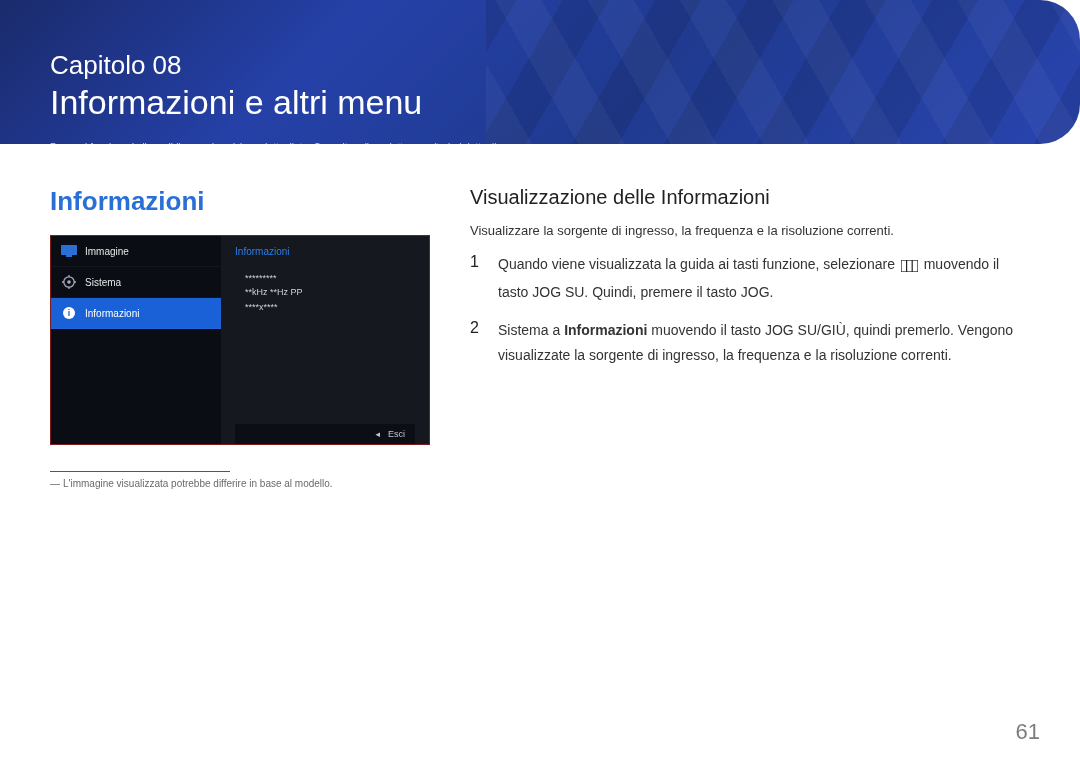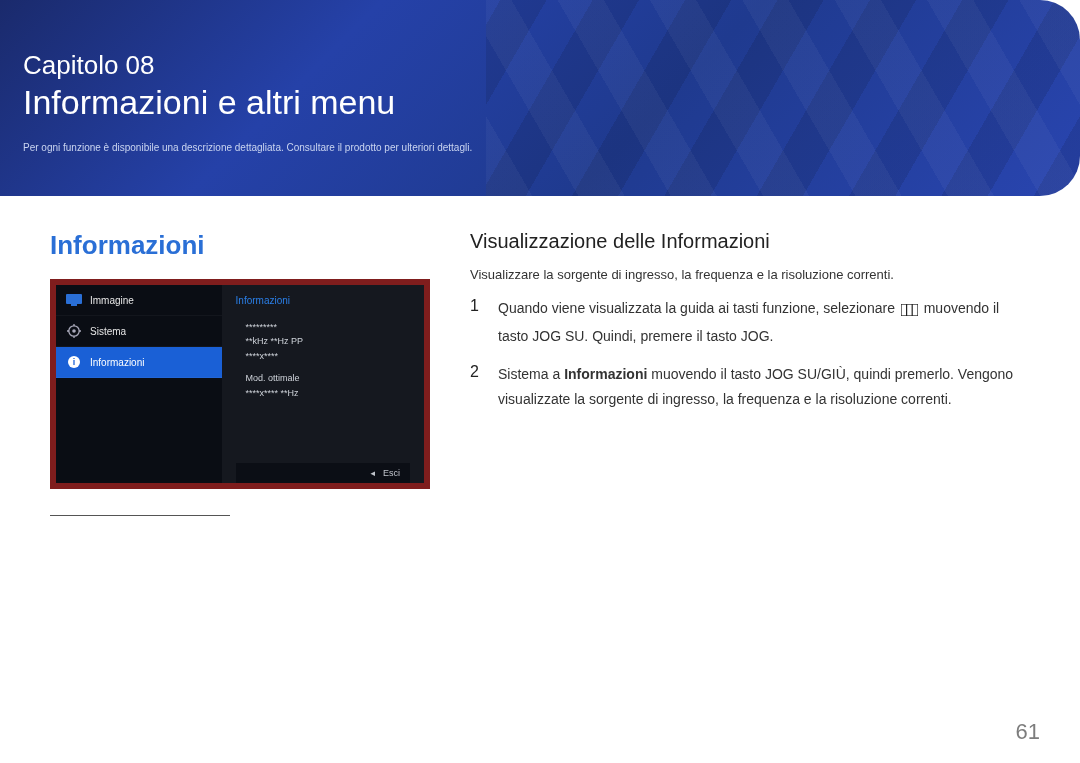--- a/index.html
+++ b/index.html
@@ -6,25 +6,25 @@
     body {
       width: 1080px;
       height: 763px;
       font-family: Arial, Helvetica, sans-serif;
       background: #ffffff;
       position: relative;
     }
     .banner {
       position: relative;
       width: 100%;
-      height: 196px;
+      height: 144px;
       background: linear-gradient(135deg, #1a2a6c 0%, #2541a8 30%, #1f3a8f 60%, #2945b0 100%);
       border-top-right-radius: 40px;
       border-bottom-right-radius: 40px;
-      padding: 50px 50px 0 23px;
+      padding: 50px 50px 0 50px;
       overflow: hidden;
     }
     .banner::before {
       content: "";
       position: absolute;
       right: 0; top: 0; bottom: 0; width: 55%;
       background:
         repeating-linear-gradient(60deg, rgba(255,255,255,0.04) 0 40px, rgba(0,0,0,0) 40px 80px),
         repeating-linear-gradient(-60deg, rgba(0,0,0,0.10) 0 40px, rgba(0,0,0,0) 40px 80px);
       pointer-events: none;
@@ -42,40 +42,41 @@
     }
     .banner-note {
       color: #c9d4f0;
       font-size: 10px;
       margin-top: 20px;
     }
     .content {
       display: flex;
       padding: 34px 50px 0 50px;
       gap: 40px;
+      margin-top: 8px;
     }
     .left-col {
       width: 380px;
       flex: 0 0 380px;
     }
     .right-col {
       flex: 1;
     }
     .section-title-left {
       color: #2a6fd6;
       font-size: 26px;
       font-weight: 700;
       margin-bottom: 18px;
     }
     .osd {
       display: flex;
       width: 380px;
       height: 210px;
       background: #000000;
-      border: 6px solid #7f1d1d;
+      border: 1px solid #7f1d1d;
     }
     .osd-left {
       width: 45%;
       background: #0a0d14;
       display: flex;
       flex-direction: column;
     }
     .osd-item {
       display: flex;
       align-items: center;
@@ -233,33 +234,32 @@
         </div>
       </div>
       <div class="osd-right">
         <div class="osd-right-title">Informazioni</div>
         <div class="osd-data">
           <div class="block">
             <div>*********</div>
             <div>**kHz **Hz PP</div>
             <div>****x****</div>
           </div>
-          <div class="block">
-            <div>Mod. ottimale</div>
-            <div>****x**** **Hz</div>
-          </div>
         </div>
         <div class="osd-footer">
           <span class="foot-arrow">◂</span>
           <span>Esci</span>
         </div>
       </div>
     </div>
 
     <div class="footnote-divider"></div>
+    <div class="footnote">
+      <span class="dash">―</span><span>L'immagine visualizzata potrebbe differire in base al modello.</span>
+    </div>
   </div>
 
   <div class="right-col">
     <div class="section-title-right">Visualizzazione delle Informazioni</div>
     <div class="intro-line">Visualizzare la sorgente di ingresso, la frequenza e la risoluzione correnti.</div>
 
     <div class="step">
       <div class="step-num">1</div>
       <div class="step-text">
         <span>Quando viene visualizzata la guida ai tasti funzione, selezionare </span><span class="inline-icon"><svg width="17" height="12" viewBox="0 0 17 12">

